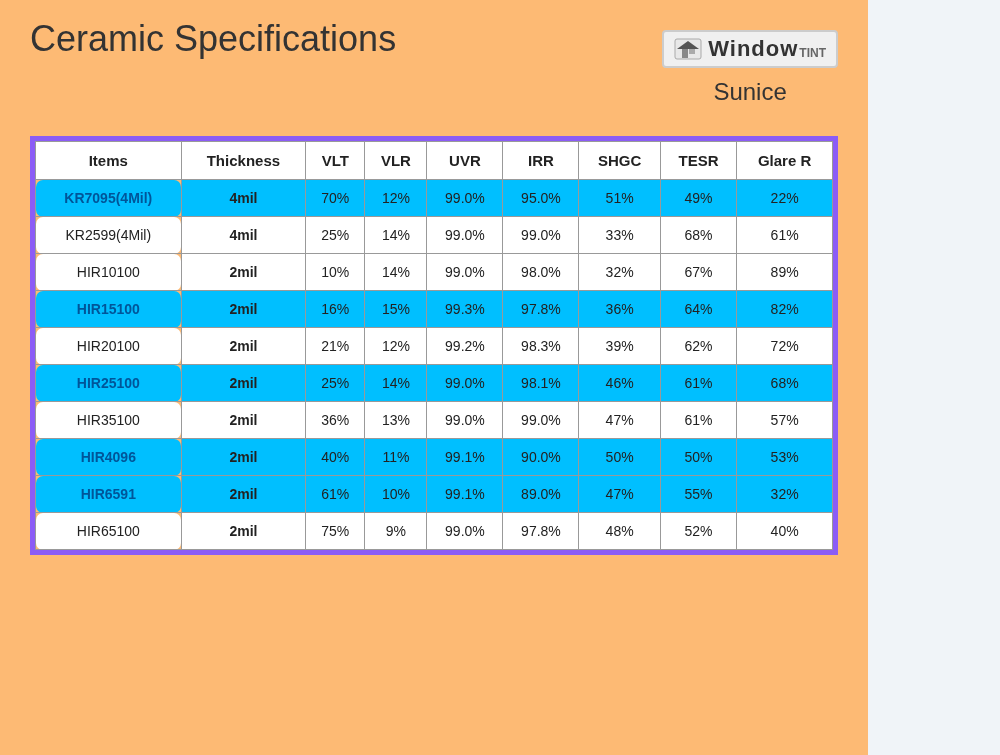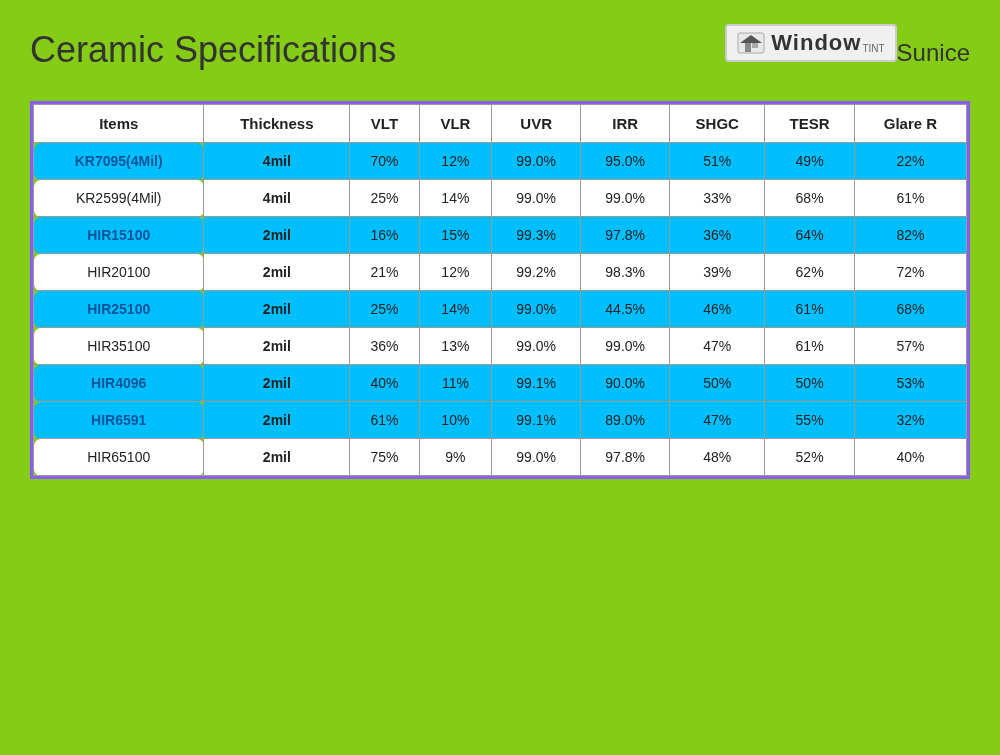--- a/index.html
+++ b/index.html
@@ -4,43 +4,43 @@
   <style>
     * { margin: 0; padding: 0; box-sizing: border-box; }
     body {
       background: #f0f4f8;
       font-family: Arial, sans-serif;
       width: 1000px;
       min-height: 755px;
       position: relative;
     }
     .page {
-      background: #84cc16;
-      width: 1000px;
+      background: #fdba74;
+      width: 868px;
       min-height: 755px;
-      padding: 19px 30px 30px 30px;
+      padding: 8px 30px 30px 30px;
       position: relative;
     }
     .header {
       display: flex;
       justify-content: space-between;
       align-items: flex-start;
       margin-bottom: 30px;
     }
     .title {
       font-size: 36px;
       font-weight: 300;
       color: #333;
       margin-top: 10px;
     }
     .brand-area {
       display: flex;
-      flex-direction: row;
-      align-items: flex-end;
-      margin-top: 5px;
+      flex-direction: column;
+      align-items: center;
+      margin-top: 22px;
     }
     .logo-box {
       display: flex;
       align-items: center;
       background: #f0f0f0;
       border: 2px solid #ccc;
       border-radius: 4px;
       padding: 4px 10px;
       margin-bottom: 5px;
     }
@@ -49,36 +49,37 @@
       height: 22px;
       margin-right: 6px;
     }
     .logo-text {
       font-size: 22px;
       font-weight: bold;
       color: #333;
       letter-spacing: 1px;
     }
     .logo-tint {
-      font-size: 10px;
+      font-size: 12px;
       color: #666;
       align-self: flex-end;
       margin-bottom: 2px;
       margin-left: 1px;
+      font-weight: bold;
     }
     .brand-name {
       font-size: 24px;
       font-weight: 300;
       color: #333;
       margin-top: 5px;
       text-align: center;
     }
     .table-container {
       margin-top: 23px;
-      border: 3px solid #8b5cf6;
+      border: 5px solid #8b5cf6;
     }
     table {
       width: 100%;
       border-collapse: collapse;
       font-size: 14px;
     }
     th {
       background: white;
       border: 1px solid #999;
       padding: 10px 6px;
@@ -170,20 +171,31 @@
             <td class="item-cell">KR2599(4Mil)</td>
             <td class="thickness-cell">4mil</td>
             <td>25%</td>
             <td>14%</td>
             <td>99.0%</td>
             <td>99.0%</td>
             <td>33%</td>
             <td>68%</td>
             <td>61%</td>
           </tr>
+          <tr class="normal">
+            <td class="item-cell">HIR10100</td>
+            <td class="thickness-cell">2mil</td>
+            <td>10%</td>
+            <td>14%</td>
+            <td>99.0%</td>
+            <td>98.0%</td>
+            <td>32%</td>
+            <td>67%</td>
+            <td>89%</td>
+          </tr>
           <tr class="highlight">
             <td class="item-cell">HIR15100</td>
             <td class="thickness-cell">2mil</td>
             <td>16%</td>
             <td>15%</td>
             <td>99.3%</td>
             <td>97.8%</td>
             <td>36%</td>
             <td>64%</td>
             <td>82%</td>
@@ -198,21 +210,21 @@
             <td>39%</td>
             <td>62%</td>
             <td>72%</td>
           </tr>
           <tr class="highlight">
             <td class="item-cell">HIR25100</td>
             <td class="thickness-cell">2mil</td>
             <td>25%</td>
             <td>14%</td>
             <td>99.0%</td>
-            <td>44.5%</td>
+            <td>98.1%</td>
             <td>46%</td>
             <td>61%</td>
             <td>68%</td>
           </tr>
           <tr class="normal">
             <td class="item-cell">HIR35100</td>
             <td class="thickness-cell">2mil</td>
             <td>36%</td>
             <td>13%</td>
             <td>99.0%</td>

